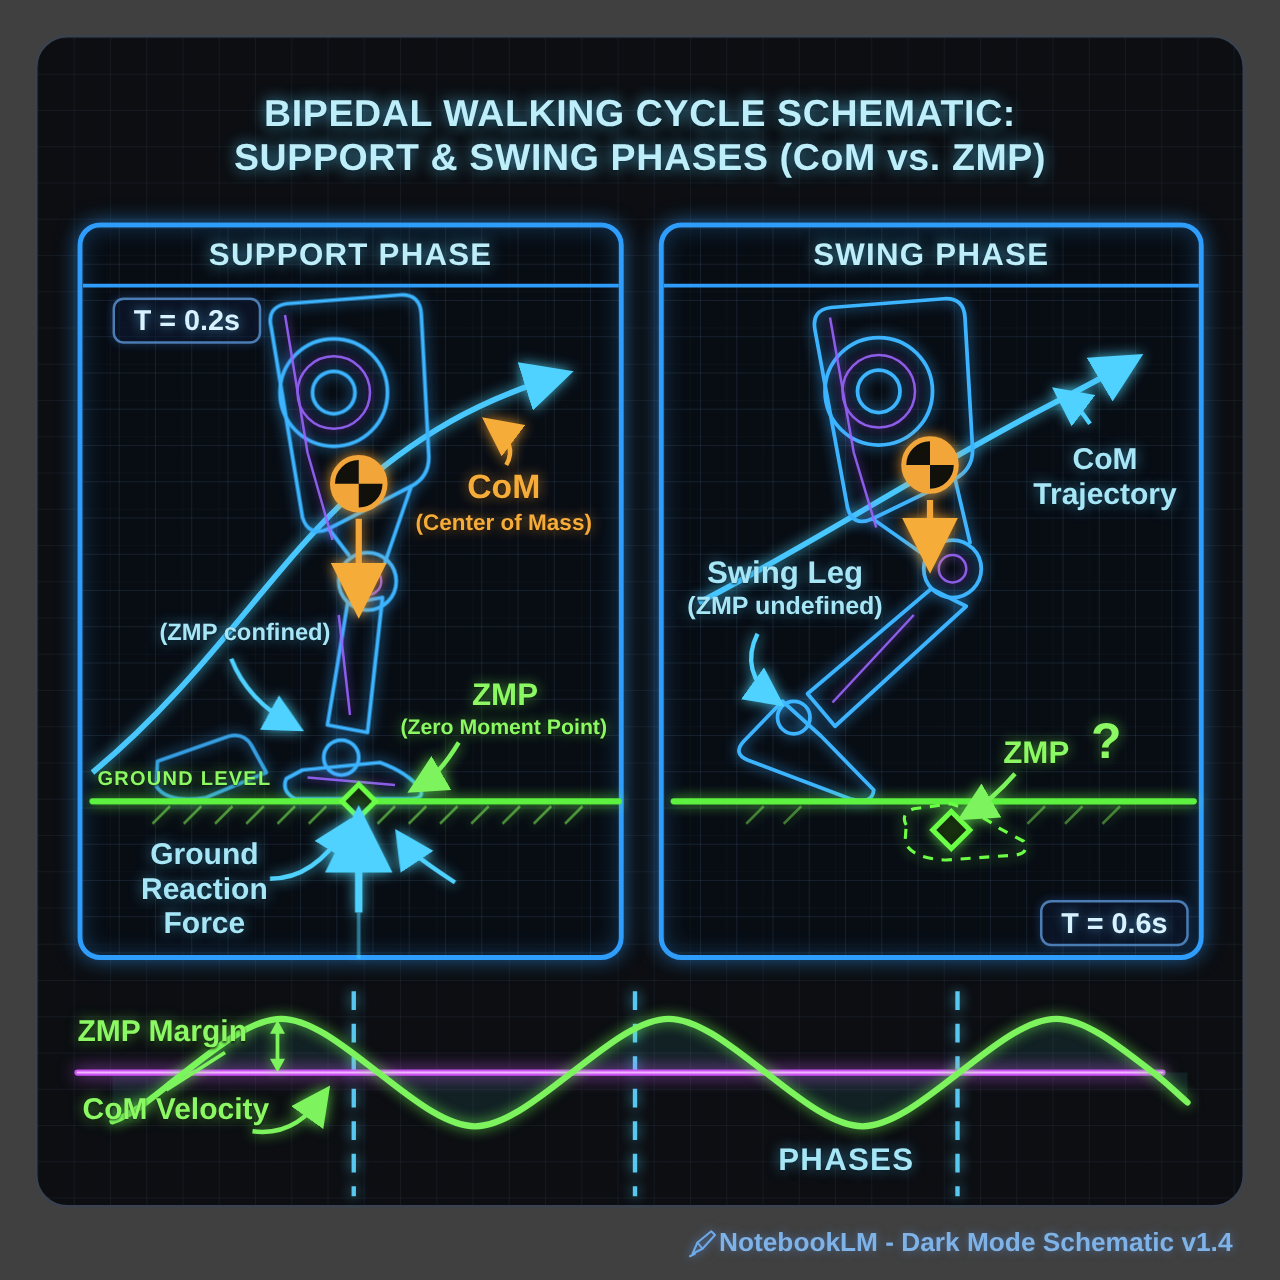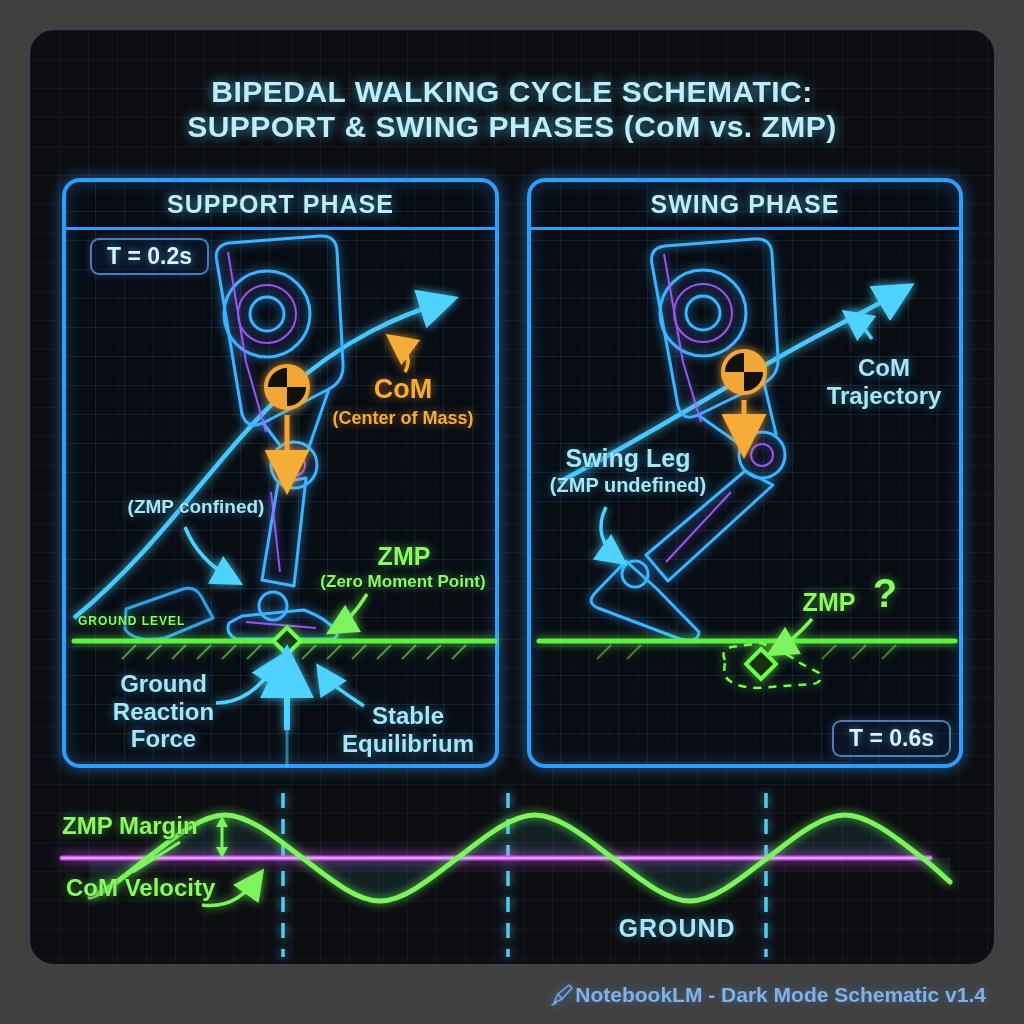--- a/index.html
+++ b/index.html
@@ -143,24 +143,23 @@
     <div class="badge" style="left:24px;top:56px;">T = 0.2s</div>
 
     <div class="lbl t-orange" style="left:272px;top:192px;width:130px;font-size:27px;">CoM</div>
     <div class="lbl t-orange" style="left:252px;top:226px;width:170px;font-size:18px;">(Center of Mass)</div>
 
     <div class="lbl t-cyan" style="left:30px;top:314px;width:200px;font-size:19px;">(ZMP confined)</div>
 
     <div class="lbl t-green" style="left:278px;top:360px;width:120px;font-size:25px;">ZMP</div>
     <div class="lbl t-green" style="left:242px;top:390px;width:190px;font-size:17px;font-weight:bold;">(Zero Moment Point)</div>
 
-    <div class="lbl t-green" style="left:12px;top:433px;width:160px;font-size:12px;letter-spacing:1px;text-align:left;">GROUND LEVEL</div>
+    <div class="lbl t-green" style="left:12px;top:433px;width:160px;font-size:16px;letter-spacing:1px;text-align:left;">GROUND LEVEL</div>
 
     <div class="lbl t-cyan" style="left:30px;top:488px;width:135px;font-size:24px;">Ground Reaction Force</div>
-    <div class="lbl t-cyan" style="left:262px;top:520px;width:160px;font-size:24px;">Stable Equilibrium</div>
   </div>
 
   <div class="panel" style="left:527px;width:436px;">
     <svg width="436" height="590" viewBox="0 0 436 590">
       <defs>
         <marker id="mcyR" markerWidth="9" markerHeight="9" refX="6" refY="4.5" orient="auto" viewBox="0 0 9 9">
           <path d="M0,0 L9,4.5 L0,9 Z" fill="#4fd2ff"></path>
           </marker>
         <marker id="morR" markerWidth="9" markerHeight="9" refX="6" refY="4.5" orient="auto" viewBox="0 0 9 9">
           <path d="M0,0 L9,4.5 L0,9 Z" fill="#f6ac38"></path>
@@ -262,21 +261,21 @@
       <line x1="93" y1="87" x2="140" y2="57" stroke="#7df45e" stroke-width="3"></line>
       <line x1="182" y1="40" x2="182" y2="64" stroke="#7df45e" stroke-width="3"></line>
       <path d="M182,31 l-6,11 h12 Z" fill="#7df45e"></path>
       <path d="M182,73 l-6,-11 h12 Z" fill="#7df45e"></path>
       <path d="M162,120 C192,124 208,106 218,92" fill="none" stroke="#7df45e" stroke-width="3.5" marker-end="url(#mgrG)"></path>
     </g>
   </svg>
 
   <div class="abs lbl t-green" style="left:62px;top:812px;width:200px;font-size:24px;text-align:left;">ZMP Margin</div>
   <div class="abs lbl t-green" style="left:66px;top:874px;width:220px;font-size:24px;text-align:left;">CoM Velocity</div>
-  <div class="abs lbl t-cyan" style="left:612px;top:914px;width:130px;font-size:25px;letter-spacing:1px;">GROUND</div>
+  <div class="abs lbl t-cyan" style="left:612px;top:914px;width:130px;font-size:25px;letter-spacing:1px;">PHASES</div>
 
   <div class="footer">
     <svg width="26" height="26" viewBox="0 0 26 26" style="filter:drop-shadow(0 0 4px rgba(90,150,230,.7));">
       <g stroke="#6fa9e8" stroke-width="1.6" fill="none" stroke-linejoin="round" stroke-linecap="round">
         <path d="M5,21 L9,12 L20,3 L23,6 L13,17 Z"></path>
         <path d="M9,12 L13,17"></path>
         <path d="M3,23 L7,21"></path>
       </g>
     </svg>
     <span class="t-blue">NotebookLM - Dark Mode Schematic v1.4</span>

